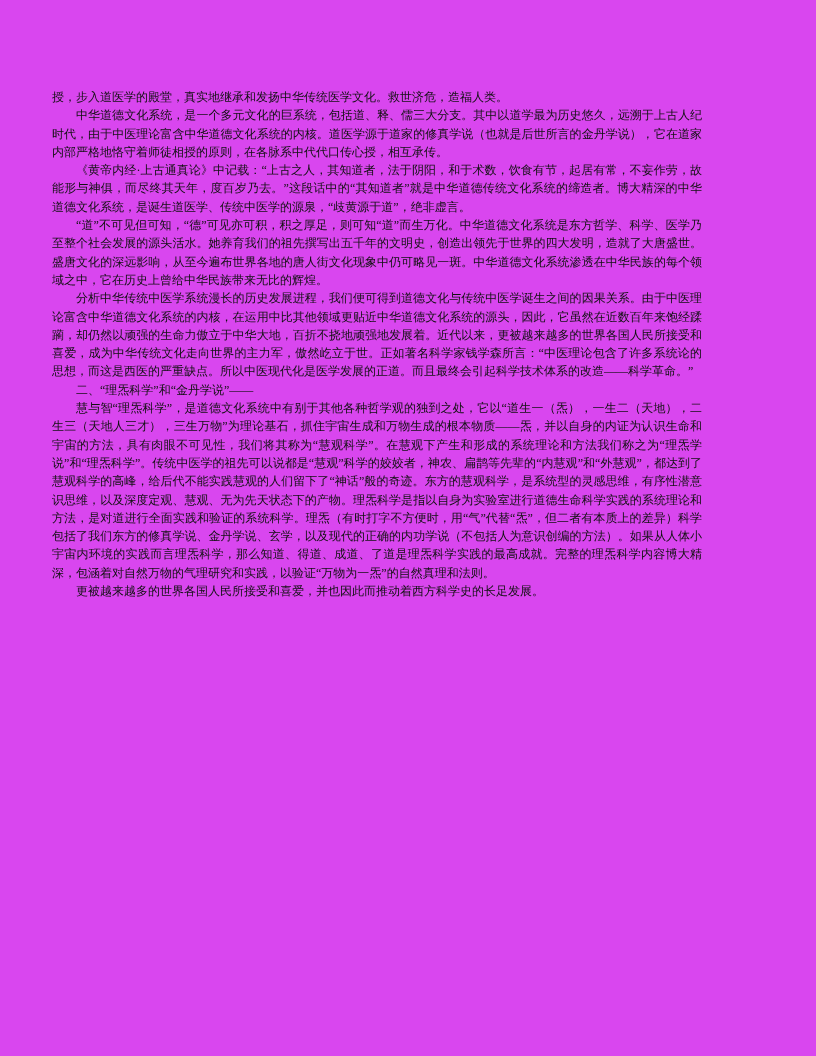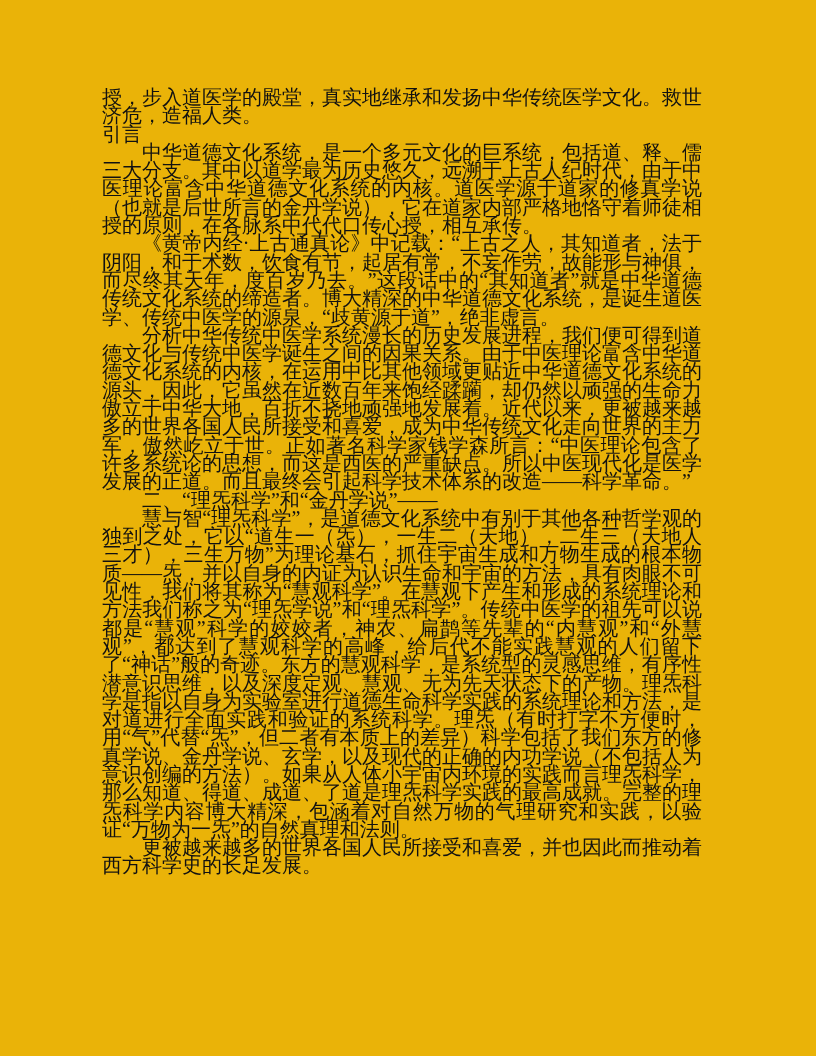--- a/index.html
+++ b/index.html
@@ -5,25 +5,25 @@
   html, body {
     margin: 0;
     padding: 0;
     background: #ffffff;
   }
   .page {
     position: relative;
     width: 816px;
     height: 1056px;
     box-sizing: border-box;
-    background: #eab308;
+    background: #d946ef;
     color: #111111;
-    padding: 88px 114px 40px 102px;
+    padding: 88px 114px 40px 52px;
     font-family: "Liberation Serif", "DejaVu Serif", serif;
-    font-size: 20px;
+    font-size: 12px;
     line-height: 18.3px;
     overflow: hidden;
   }
   .page p {
     margin: 0;
     text-align: justify;
     word-break: break-all;
   }
   .continuation {
     margin-bottom: 42px;
@@ -34,27 +34,27 @@
   .body-para {
     text-indent: 2em;
   }
 </style>
 </head>
 <body>
 
 <div class="page">
   <p class="continuation">授，步入道医学的殿堂，真实地继承和发扬中华传统医学文化。救世济危，造福人类。</p>
 
-  <p class="intro-heading">引言</p>
 
 
   <p class="body-para">中华道德文化系统，是一个多元文化的巨系统，包括道、释、儒三大分支。其中以道学最为历史悠久，远溯于上古人纪时代，由于中医理论富含中华道德文化系统的内核。道医学源于道家的修真学说（也就是后世所言的金丹学说），它在道家内部严格地恪守着师徒相授的原则，在各脉系中代代口传心授，相互承传。</p>
 
   <p class="body-para">《黄帝内经·上古通真论》中记载：“上古之人，其知道者，法于阴阳，和于术数，饮食有节，起居有常，不妄作劳，故能形与神俱，而尽终其天年，度百岁乃去。”这段话中的“其知道者”就是中华道德传统文化系统的缔造者。博大精深的中华道德文化系统，是诞生道医学、传统中医学的源泉，“歧黄源于道”，绝非虚言。</p>
 
+  <p class="body-para">“道”不可见但可知，“德”可见亦可积，积之厚足，则可知“道”而生万化。中华道德文化系统是东方哲学、科学、医学乃至整个社会发展的源头活水。她养育我们的祖先撰写出五千年的文明史，创造出领先于世界的四大发明，造就了大唐盛世。盛唐文化的深远影响，从至今遍布世界各地的唐人街文化现象中仍可略见一斑。中华道德文化系统渗透在中华民族的每个领域之中，它在历史上曾给中华民族带来无比的辉煌。</p>
 
 
   <p class="body-para">分析中华传统中医学系统漫长的历史发展进程，我们便可得到道德文化与传统中医学诞生之间的因果关系。由于中医理论富含中华道德文化系统的内核，在运用中比其他领域更贴近中华道德文化系统的源头，因此，它虽然在近数百年来饱经蹂躏，却仍然以顽强的生命力傲立于中华大地，百折不挠地顽强地发展着。近代以来，更被越来越多的世界各国人民所接受和喜爱，成为中华传统文化走向世界的主力军，傲然屹立于世。正如著名科学家钱学森所言：“中医理论包含了许多系统论的思想，而这是西医的严重缺点。所以中医现代化是医学发展的正道。而且最终会引起科学技术体系的改造——科学革命。”</p>
 
   <p class="body-para">二、“理炁科学”和“金丹学说”——</p>
 
   <p class="body-para">慧与智“理炁科学”，是道德文化系统中有别于其他各种哲学观的独到之处，它以“道生一（炁），一生二（天地），二生三（天地人三才），三生万物”为理论基石，抓住宇宙生成和万物生成的根本物质——炁，并以自身的内证为认识生命和宇宙的方法，具有肉眼不可见性，我们将其称为“慧观科学”。在慧观下产生和形成的系统理论和方法我们称之为“理炁学说”和“理炁科学”。传统中医学的祖先可以说都是“慧观”科学的姣姣者，神农、扁鹊等先辈的“内慧观”和“外慧观”，都达到了慧观科学的高峰，给后代不能实践慧观的人们留下了“神话”般的奇迹。东方的慧观科学，是系统型的灵感思维，有序性潜意识思维，以及深度定观、慧观、无为先天状态下的产物。理炁科学是指以自身为实验室进行道德生命科学实践的系统理论和方法，是对道进行全面实践和验证的系统科学。理炁（有时打字不方便时，用“气”代替“炁”，但二者有本质上的差异）科学包括了我们东方的修真学说、金丹学说、玄学，以及现代的正确的内功学说（不包括人为意识创编的方法）。如果从人体小宇宙内环境的实践而言理炁科学，那么知道、得道、成道、了道是理炁科学实践的最高成就。完整的理炁科学内容博大精深，包涵着对自然万物的气理研究和实践，以验证“万物为一炁”的自然真理和法则。</p>
 
   <p class="body-para">更被越来越多的世界各国人民所接受和喜爱，并也因此而推动着西方科学史的长足发展。</p>
 </div>

